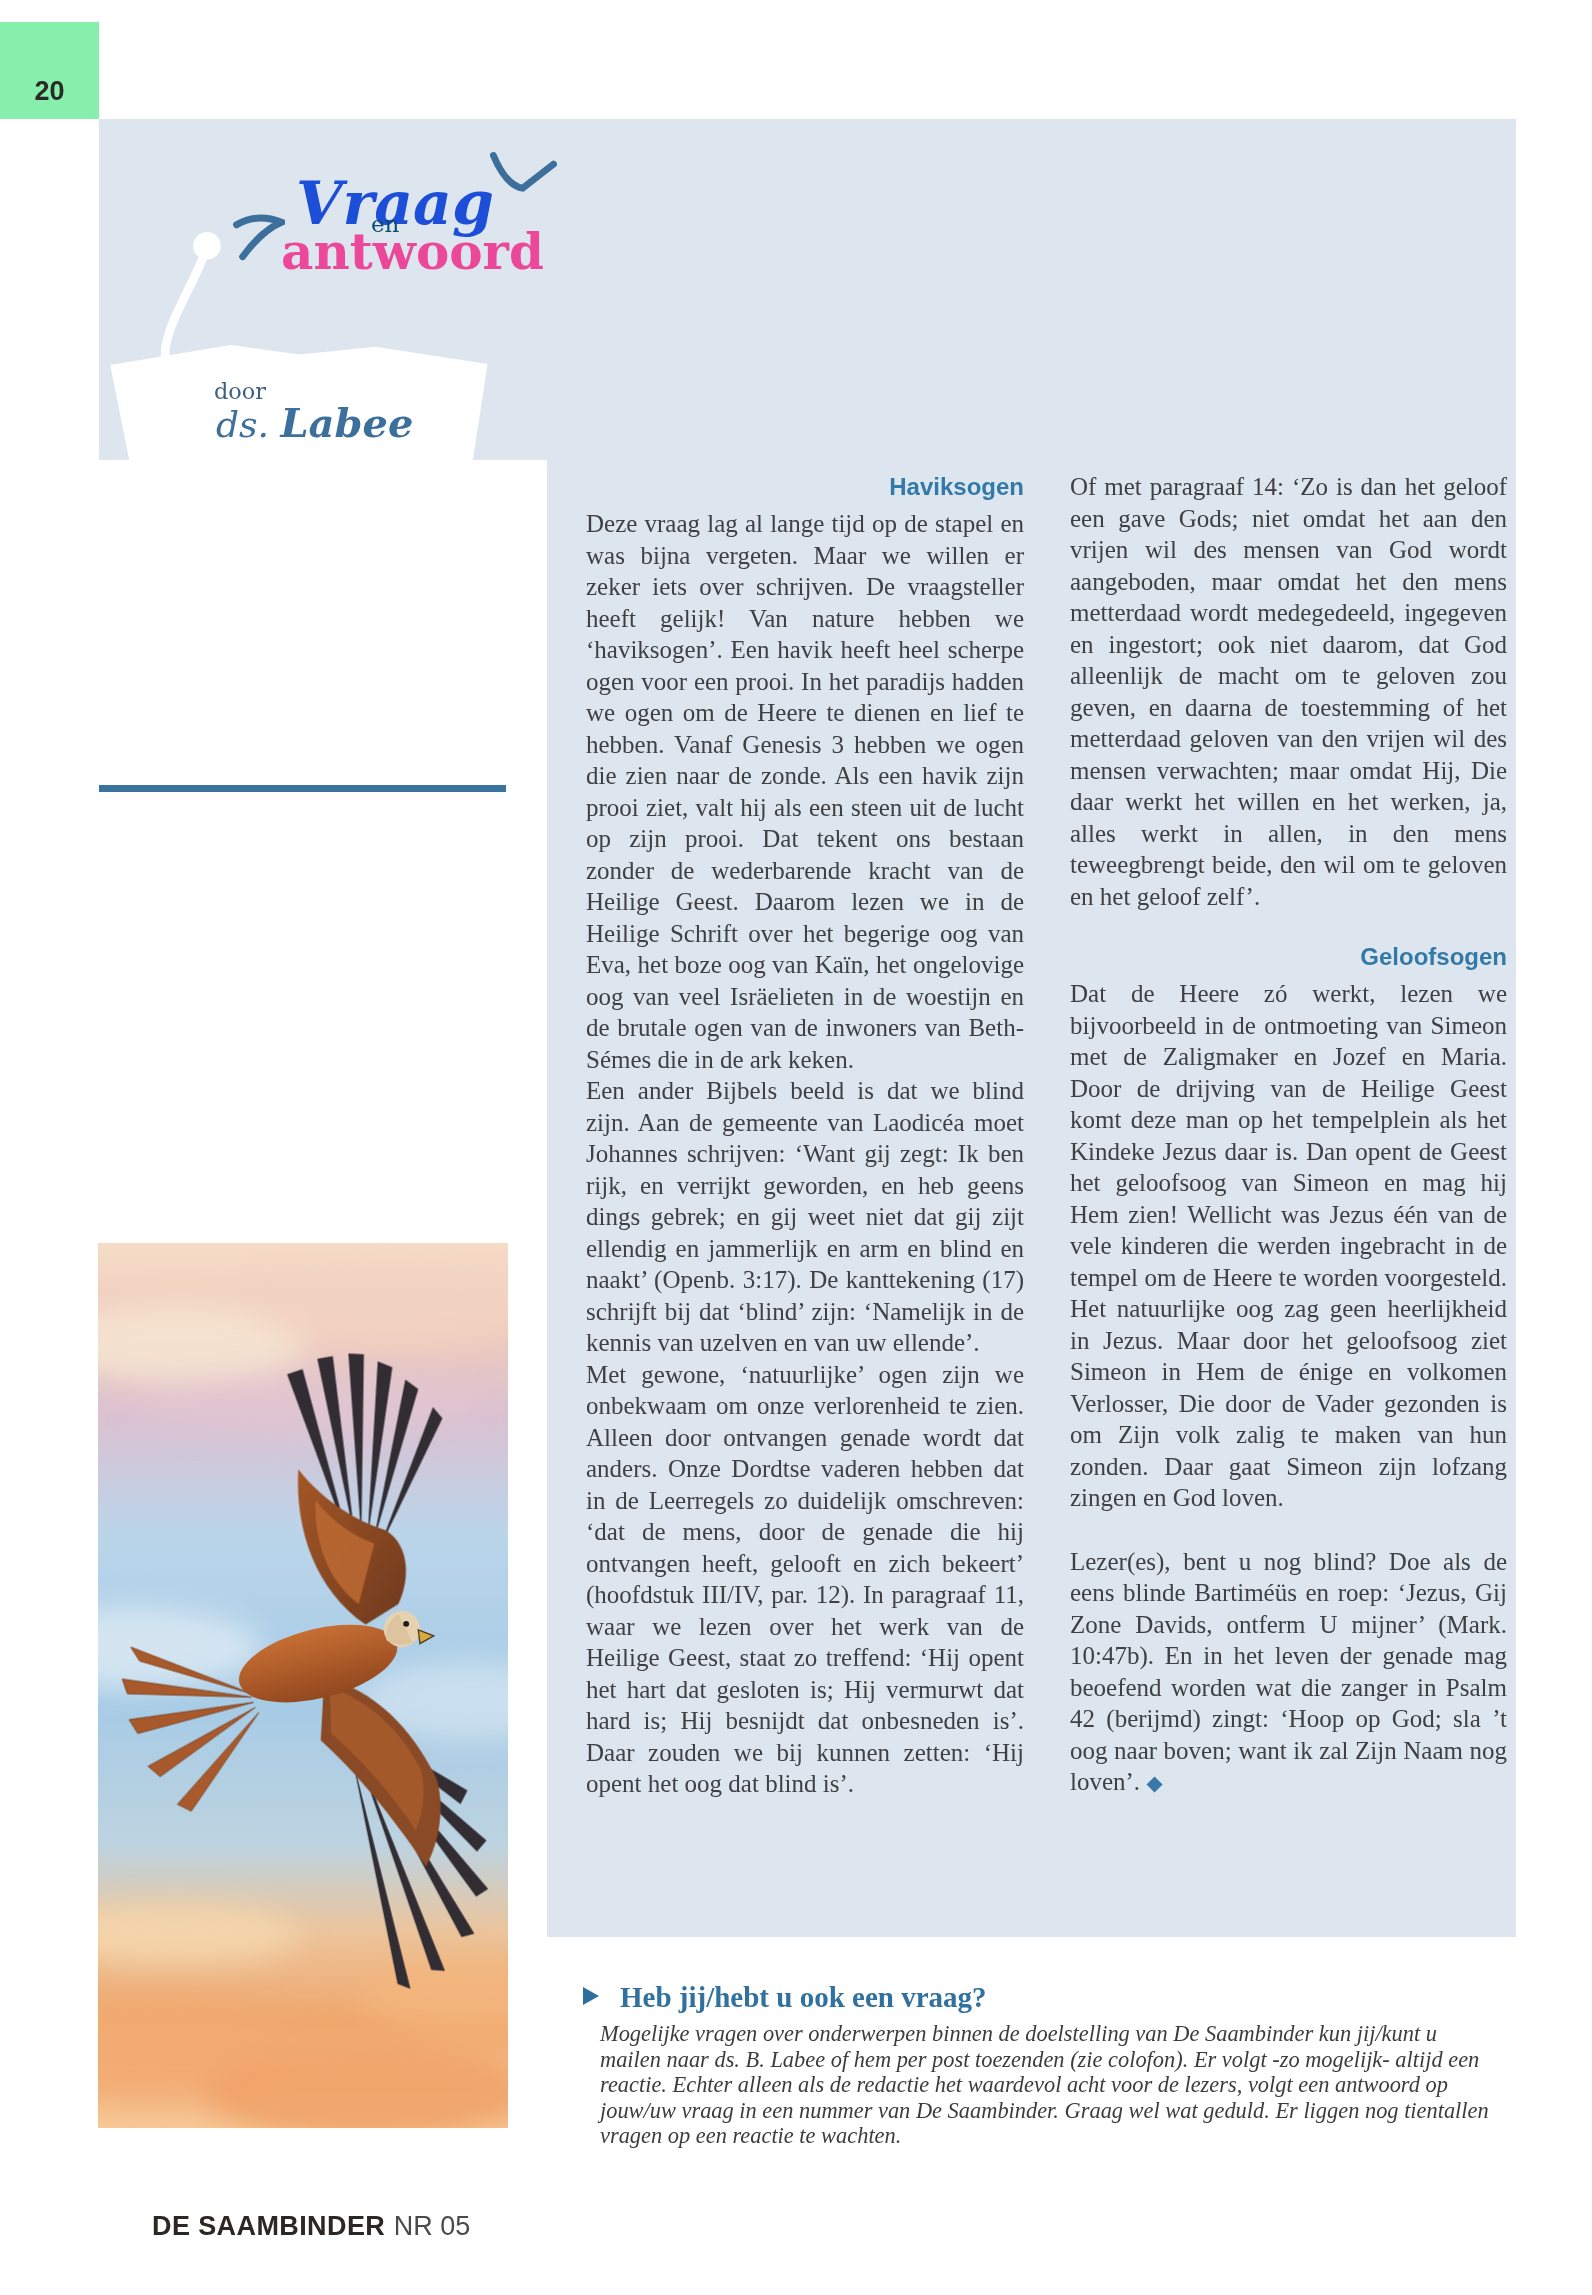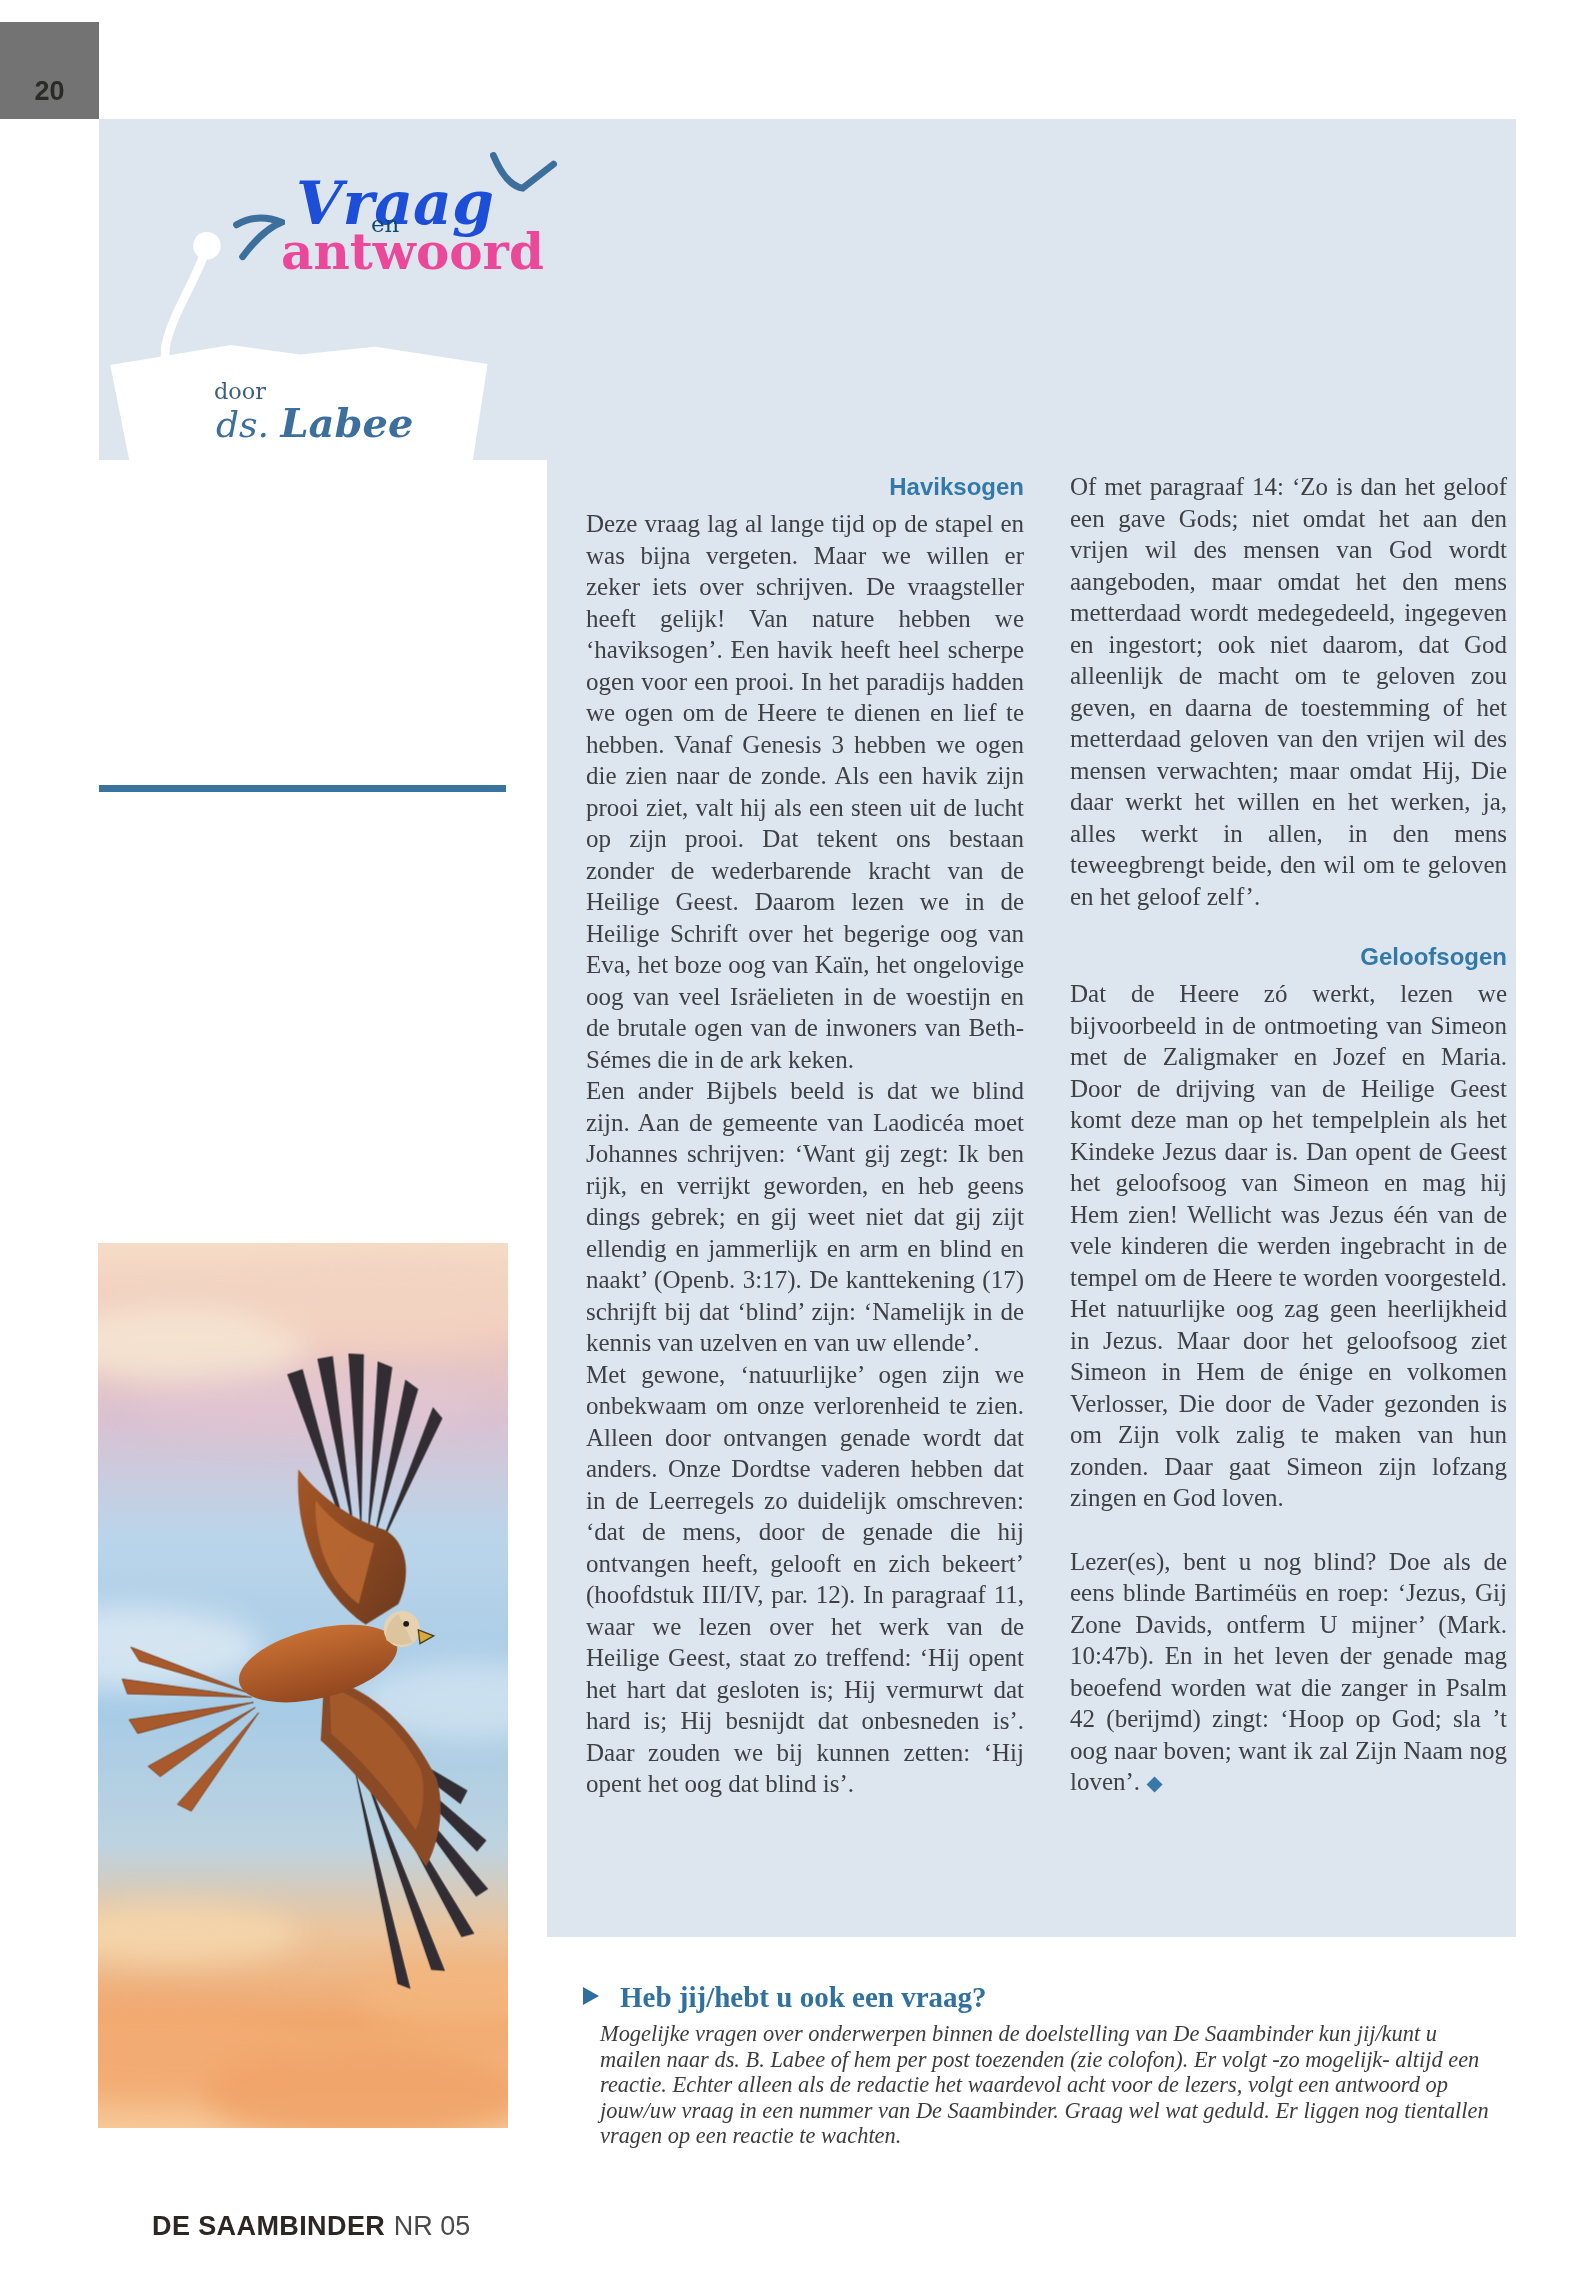--- a/index.html
+++ b/index.html
@@ -1,21 +1,21 @@
 <!DOCTYPE html>
 <html style="font-size:14px"><head>
 <meta charset="utf-8">
 <style>
   html,body{margin:0;padding:0;background:#888;}
   .page{
     position:relative;width:1592px;height:2295px;background:#ffffff;
     overflow:hidden;font-family:"Liberation Sans",sans-serif;
   }
   
-  .pagenum-box{position:absolute;left:0;top:21.6px;width:99px;height:97px;background:#737373;
+  .pagenum-box{position:absolute;left:0;top:21.6px;width:99px;height:97px;background:#86efac;
     display:flex;align-items:flex-end;justify-content:center;padding-bottom:12px;box-sizing:border-box;}
   .pagenum-box span{font-weight:bold;font-size:27px;color:#2a2a27;}
   .band{position:absolute;left:99px;top:119px;width:1417px;height:341px;background:#dde6ef;}
   .strip{position:absolute;left:547px;top:119px;width:969px;height:1818px;background:#dde6ef;}
 
   
   .logo-vraag{position:absolute;left:296px;top:173px;font-family:"DejaVu Serif",serif;
     font-style:italic;font-weight:bold;font-size:60px;line-height:1;color:#1d4ed8;}
   .logo-en{position:absolute;left:371px;top:211px;font-family:"DejaVu Serif",serif;
     font-size:23px;color:#0c4a6e;}

